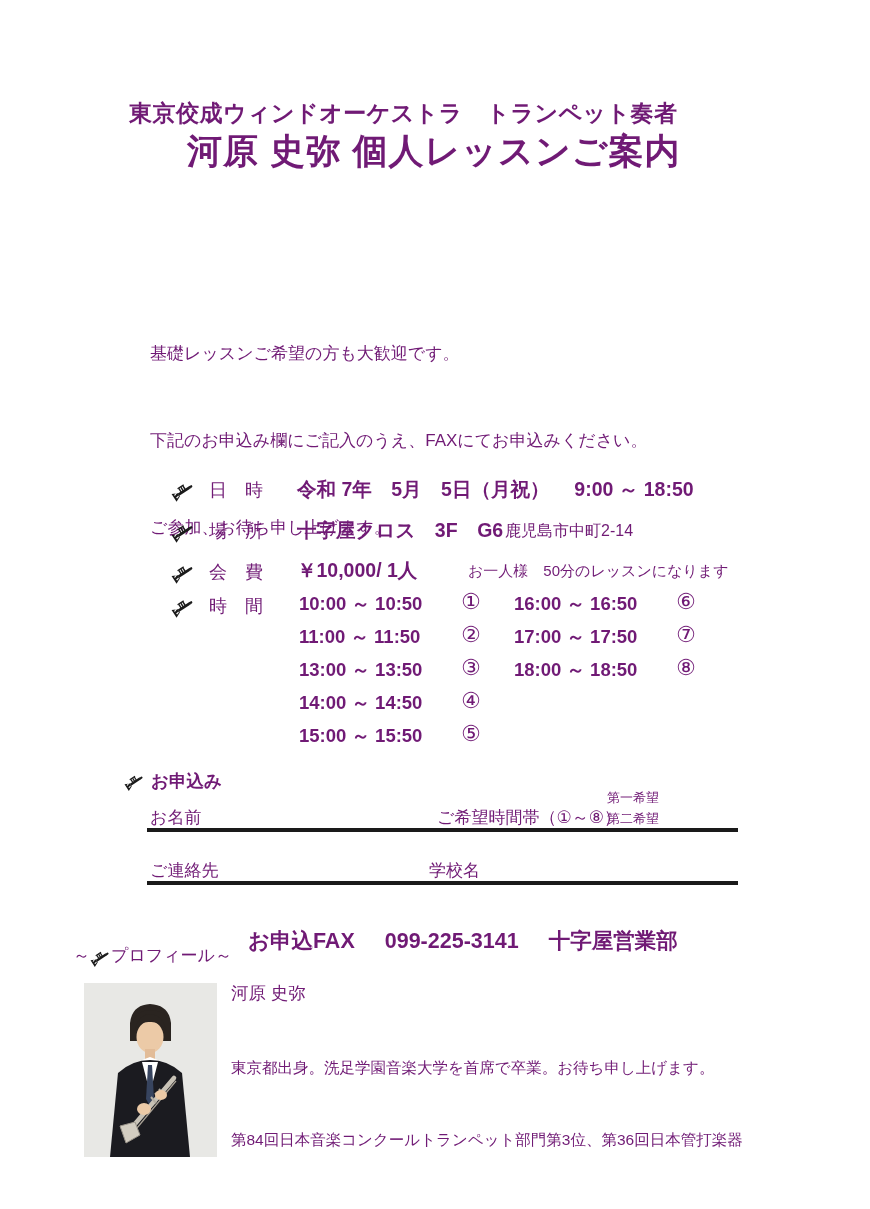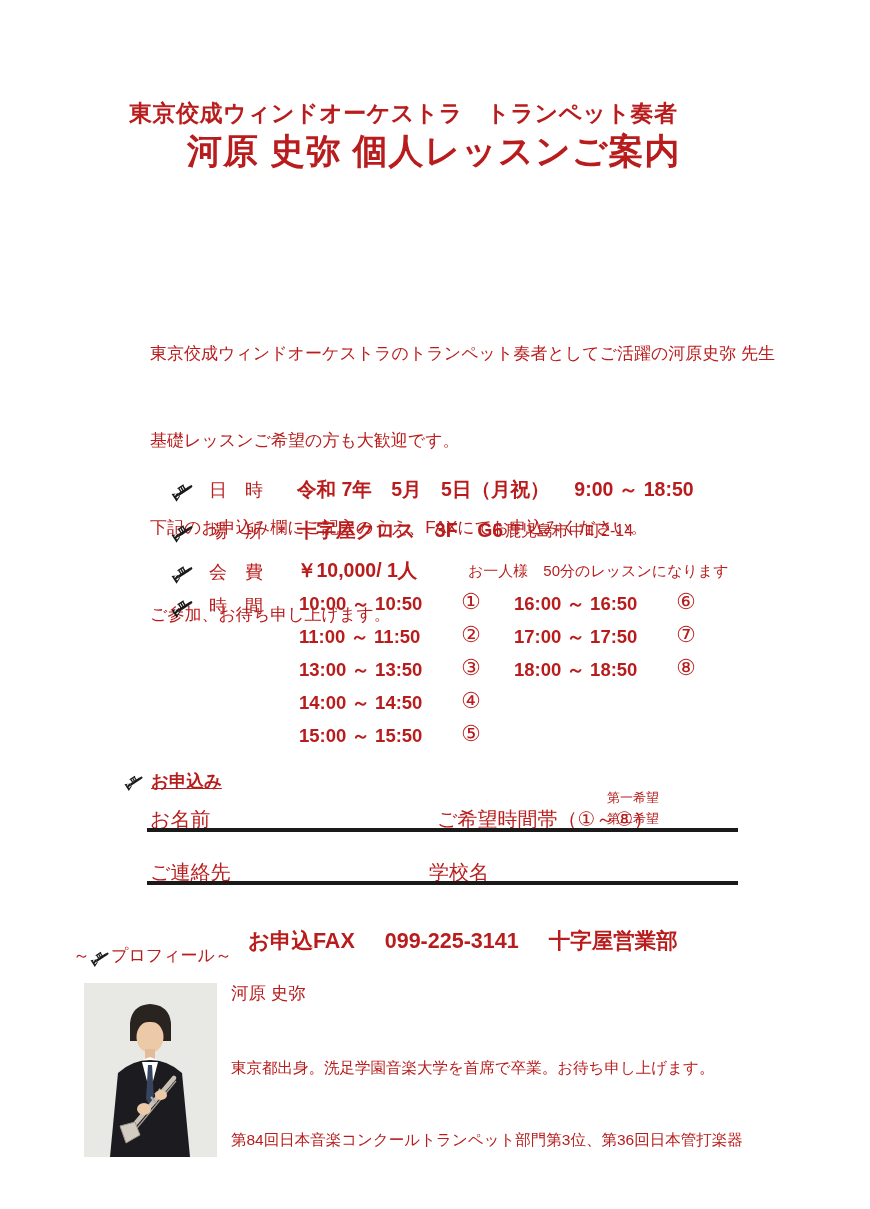--- a/index.html
+++ b/index.html
@@ -1,38 +1,38 @@
 <!DOCTYPE html>
 <html><head>
 <meta charset="utf-8">
 <style>
   html,body { margin:0; padding:0; background:#ffffff; }
   .page {
     position:relative; width:870px; height:1209px; background:#ffffff;
-    color:#b91c1c; font-family:"Liberation Sans","DejaVu Sans",sans-serif;
+    color:#701a75; font-family:"Liberation Sans","DejaVu Sans",sans-serif;
     overflow:hidden;
   }
   .abs { position:absolute; white-space:pre; }
-  .b { font-weight:bold;text-decoration:underline; }
+  .b { font-weight:bold; }
   .title1 { left:129px; top:98px;  font-size:23px; font-weight:800; letter-spacing:0.5px; }
   .title2 { left:187px; top:128px; font-size:35px; font-weight:700; letter-spacing:1px;text-align:center; }
   .intro  { left:150px; top:281px; font-size:17px; line-height:29px; white-space:pre; }
   .dlabel { font-size:18px; }
   .dval   { font-size:19.5px; font-weight:bold; }
   .dnote  { font-size:16px; }
   .trumpet { width:23px; height:23px; color:#1a1a1a; display:block; }
   .trumpet.sm { width:20px; height:20px; }
   .times { position:absolute; left:299px; top:591px; }
   .trow  { position:relative; height:33px; }
   .trow .t1 { position:absolute; left:0;     font-size:18.5px; font-weight:bold; white-space:pre; }
   .trow .n1 { position:absolute; left:162px; top:-2px; font-size:22px; }
   .trow .t2 { position:absolute; left:215px; font-size:18.5px; font-weight:bold; white-space:pre; }
   .trow .n2 { position:absolute; left:377px; top:-2px; font-size:22px; }
   .dblrule { position:absolute; height:4px; border-top:2px solid #1a1a1a; border-bottom:2px solid #1a1a1a; box-sizing:border-box; }
-  .formlabel { font-size:20px; }
+  .formlabel { font-size:17px; }
   .small { font-size:13px; }
   .faxline { left:224px; top:901px; font-size:21.5px; font-weight:bold; }
   .faxline span { margin-right:30px; }
   .profhead { left:73px; top:944px; font-size:17px; display:flex; align-items:center; white-space:pre; }
   .bio { left:231px; top:1008px; font-size:15.5px; line-height:24px; white-space:pre; }
   .photo { position:absolute; left:84px; top:983px; width:133px; height:174px; }
 </style>
 </head>
 <body>
 
@@ -54,21 +54,20 @@
     </g>
   </defs>
 </svg>
 
 <div class="page">
 
   <div class="abs title1">東京佼成ウィンドオーケストラ　トランペット奏者</div>
   <div class="abs title2">河原 史弥 個人レッスンご案内</div>
 
   <div class="abs intro">
-    <div>東京佼成ウィンドオーケストラのトランペット奏者としてご活躍の河原史弥 先生</div>
     <div>基礎レッスンご希望の方も大歓迎です。</div>
     <div>下記のお申込み欄にご記入のうえ、FAXにてお申込みください。</div>
     <div>ご参加、お待ち申し上げます。</div>
   </div>
 
   <div class="abs" style="left:171px; top:480px;"><svg class="trumpet" viewBox="0 0 24 24">
         <use href="#tpt"></use>
       </svg></div>
   <div class="abs dlabel" style="left:209px; top:478px;">日　時</div>
   <div class="abs dval" style="left:297px; top:476px;">令和 7年　5月　5日（月祝）　 9:00 ～ 18:50</div>

